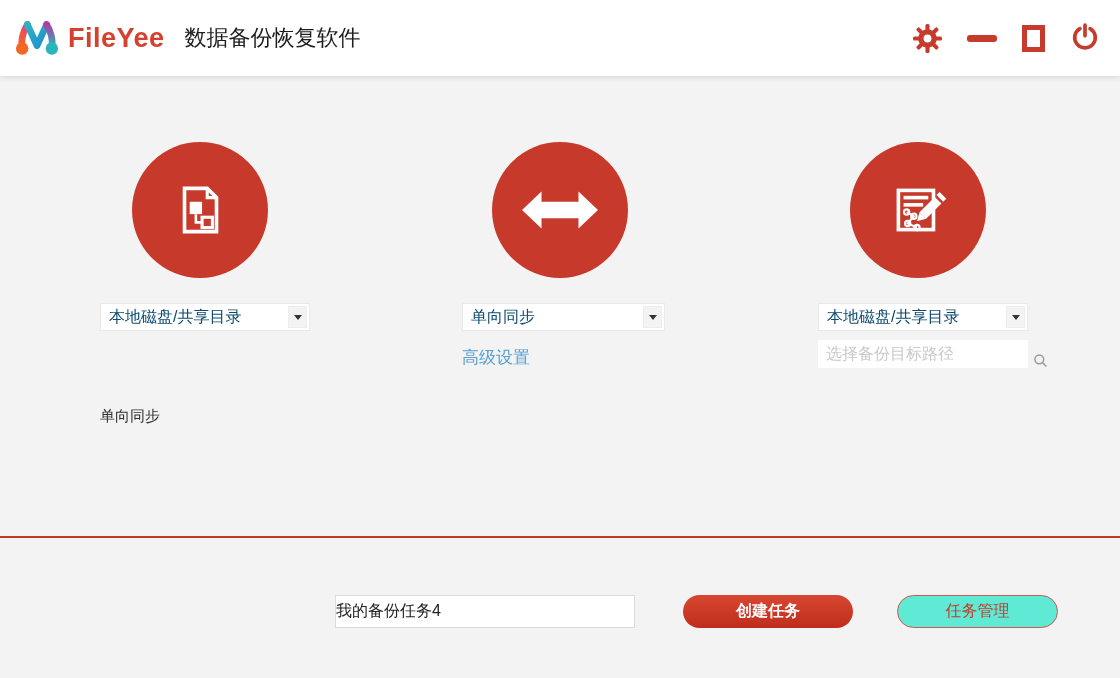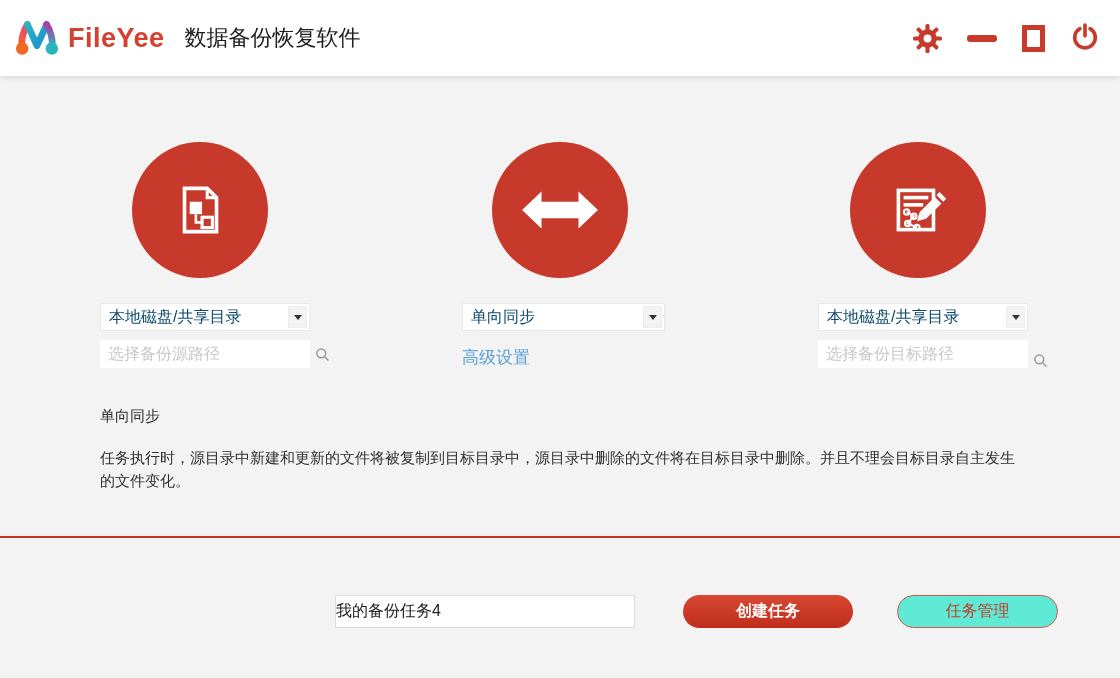--- a/index.html
+++ b/index.html
@@ -161,27 +161,20 @@
       <polygon points="55.4,23 48.9,16.5 51.9,13.5 58.4,20" fill="#ffffff"></polygon>
     </svg>
   </div>
 
   <div class="combo combo-src">
     <span class="combo-label">本地磁盘/共享目录</span>
     <span class="combo-btn">
         <span class="tri-down"></span>
       </span>
   </div>
-  <div class="path-box path-src">
-    <input class="path-input" placeholder="选择备份源路径" style="">
-    <svg class="search-icon" width="15" height="15" viewBox="0 0 16 16" fill="none" stroke="#9a9a9a" stroke-width="1.6">
-      <circle cx="6.7" cy="6.7" r="4.7"></circle>
-        <line x1="10.3" y1="10.3" x2="14.3" y2="14.3"></line>
-    </svg>
-  </div>
 
   <div class="combo combo-mode">
     <span class="combo-label">单向同步</span>
     <span class="combo-btn">
         <span class="tri-down"></span>
       </span>
   </div>
   <div class="adv-link">高级设置</div>
 
   <div class="combo combo-dst">
@@ -192,21 +185,20 @@
   </div>
   <div class="path-box path-dst">
     <input class="path-input" placeholder="选择备份目标路径" style="">
     <svg class="search-icon" width="15" height="15" viewBox="0 0 16 16" fill="none" stroke="#9a9a9a" stroke-width="1.6">
       <circle cx="6.7" cy="6.7" r="4.7"></circle>
         <line x1="10.3" y1="10.3" x2="14.3" y2="14.3"></line>
     </svg>
   </div>
 
   <div class="desc-title">单向同步</div>
-  <div class="desc-body">任务执行时，源目录中新建和更新的文件将被复制到目标目录中，源目录中删除的文件将在目标目录中删除。并且不理会目标目录自主发生的文件变化。</div>
 
   <div class="divider"></div>
 
   <input class="task-name" value="我的备份任务4" style="">
   <button class="btn btn-create">创建任务</button>
   <button class="btn btn-manage">任务管理</button>
 
 </div>
 
 </body></html>

